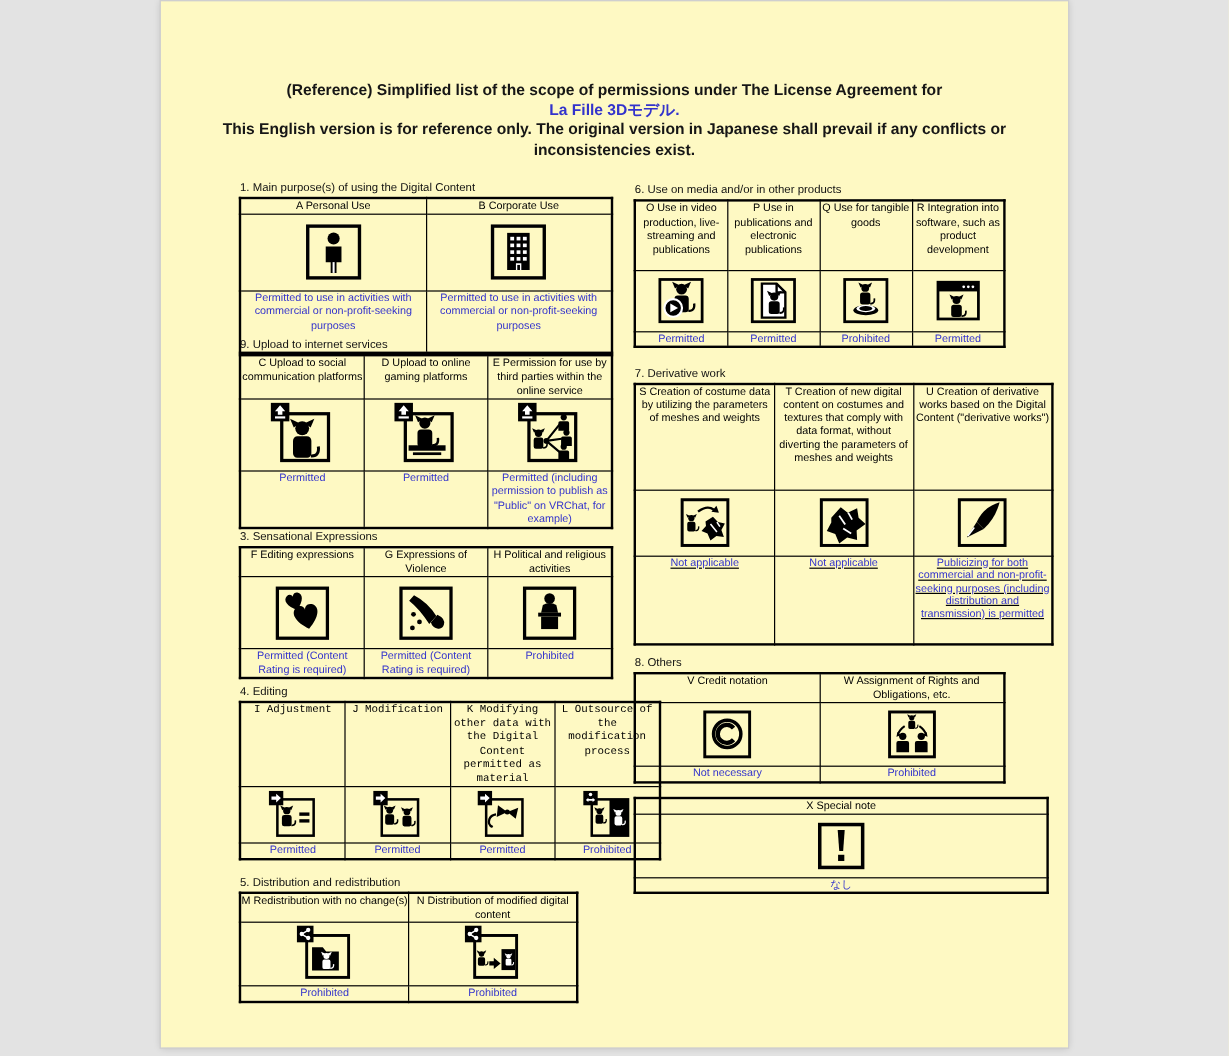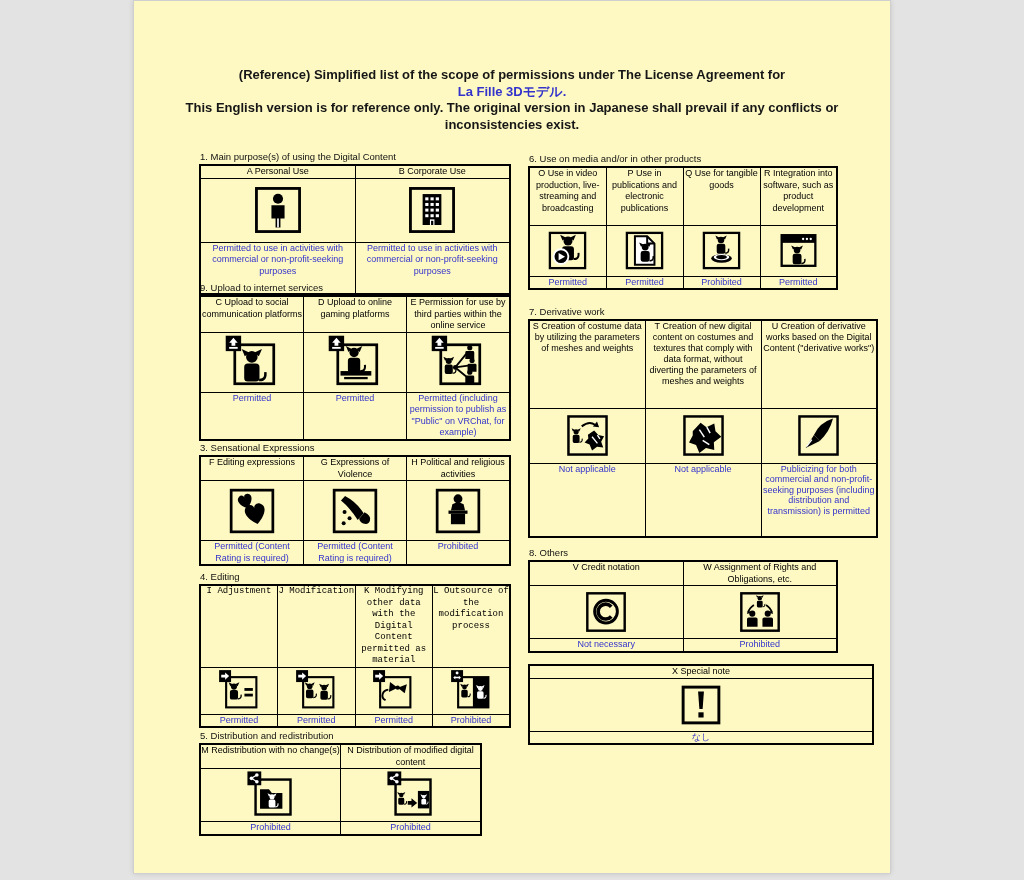--- a/index.html
+++ b/index.html
@@ -14,31 +14,31 @@
   .sec-label{font-size:9.5px;line-height:11px;color:#111;margin:0 0 2px 1px;}
   table.perm{border-collapse:collapse;table-layout:fixed;width:100%;border:2.2px solid #000;}
   table.perm td{border:1.6px solid #000;padding:0;overflow:hidden;}
   td.hdr{font-size:9px;line-height:11.5px;text-align:center;vertical-align:top;padding:1px 2px 0;color:#000;}
   td.status{font-size:9px;line-height:11.5px;text-align:center;vertical-align:top;padding:1px 3px 0;color:#3333cc;}
   td.icon-cell{text-align:center;vertical-align:middle;}
   svg.ic{fill:#000;display:inline-block;vertical-align:middle;}
   svg .fr{fill:none;stroke:#000;stroke-width:3px;}
   
   .s1{left:65px;top:150px;width:312px;} .s2{left:65px;top:281px;width:312px;}
-  .s3{left:65px;top:441px;width:312px;} .s4{left:65px;top:570px;width:312px;}
+  .s3{left:65px;top:441px;width:312px;} .s4{left:65px;top:570px;width:352px;}
   .s5{left:65px;top:729px;width:283px;} .s6{left:394px;top:152px;width:310px;}
   .s7{left:394px;top:305px;width:350px;} .s8{left:394px;top:546px;width:310px;}
   .s9{left:394px;top:663px;width:346px;}
   .s1 tr.r-hdr{height:13px;}.s1 tr.r-icon{height:64px;}.s1 tr.r-status{height:52px;}
   .s2 tr.r-hdr{height:36px;}.s2 tr.r-icon{height:60px;}.s2 tr.r-status{height:46px;}
   .s3 tr.r-hdr{height:24px;}.s3 tr.r-icon{height:60px;}.s3 tr.r-status{height:22px;}
   .s4 tr.r-hdr{height:70px;font-family:Liberation Mono, monospace;}.s4 tr.r-icon{height:47px;}.s4 tr.r-status{height:13px;}
   .s5 tr.r-hdr{height:24px;}.s5 tr.r-icon{height:53px;}.s5 tr.r-status{height:13px;}
   .s6 tr.r-hdr{height:58px;}.s6 tr.r-icon{height:51px;}.s6 tr.r-status{height:13px;}
-  .s7 tr.r-hdr{height:88px;}.s7 tr.r-icon{height:55px;}.s7 tr.r-status{height:74px;}
+  .s7 tr.r-hdr{height:88px;}.s7 tr.r-icon{height:55px;}.s7 tr.r-status{height:74px;text-decoration:underline;}
   .s8 tr.r-hdr{height:24px;}.s8 tr.r-icon{height:53px;}.s8 tr.r-status{height:13px;}
   .s9 tr.r-hdr{height:13px;}.s9 tr.r-icon{height:52px;}.s9 tr.r-status{height:13px;}
   .s7 td.status{line-height:10.5px;} .s7 td.hdr{line-height:11px;}
   .s1 svg.ic{width:60px;height:60px;} .s2 svg.ic{width:58px;height:58px;}
   .s3 svg.ic{width:58px;height:58px;} .s4 svg.ic{width:45px;height:45px;}
   .s5 svg.ic{width:52px;height:52px;} .s6 svg.ic{width:49px;height:49px;}
   .s7 svg.ic{width:53px;height:53px;} .s8 svg.ic{width:52px;height:52px;}
   .s9 svg.ic{width:52px;height:52px;}
 </style>
 </head>
@@ -326,21 +326,21 @@
       </tr>
     </tbody>
       </table>
   </div>
 
   <div class="section s6">
     <div class="sec-label">6. Use on media and/or in other products</div>
     <table class="perm">
       <tbody>
           <tr class="r-hdr">
-        <td class="hdr">O Use in video production, live-streaming and broadcasting</td>
+        <td class="hdr">O Use in video production, live-streaming and publications</td>
         <td class="hdr">P Use in publications and electronic publications</td>
         <td class="hdr">Q Use for tangible goods</td>
         <td class="hdr">R Integration into software, such as product development</td>
       </tr>
       <tr class="r-icon">
         <td class="icon-cell">
           <svg class="ic" viewBox="0 0 64 64">
                 <rect class="fr" x="9" y="9" width="46" height="46"></rect>
                 <use href="#cat" transform="translate(19,11) scale(1.05)"></use>
                 <circle cx="23.5" cy="40" r="9.6" stroke="#fff" stroke-width="2.4"></circle>

